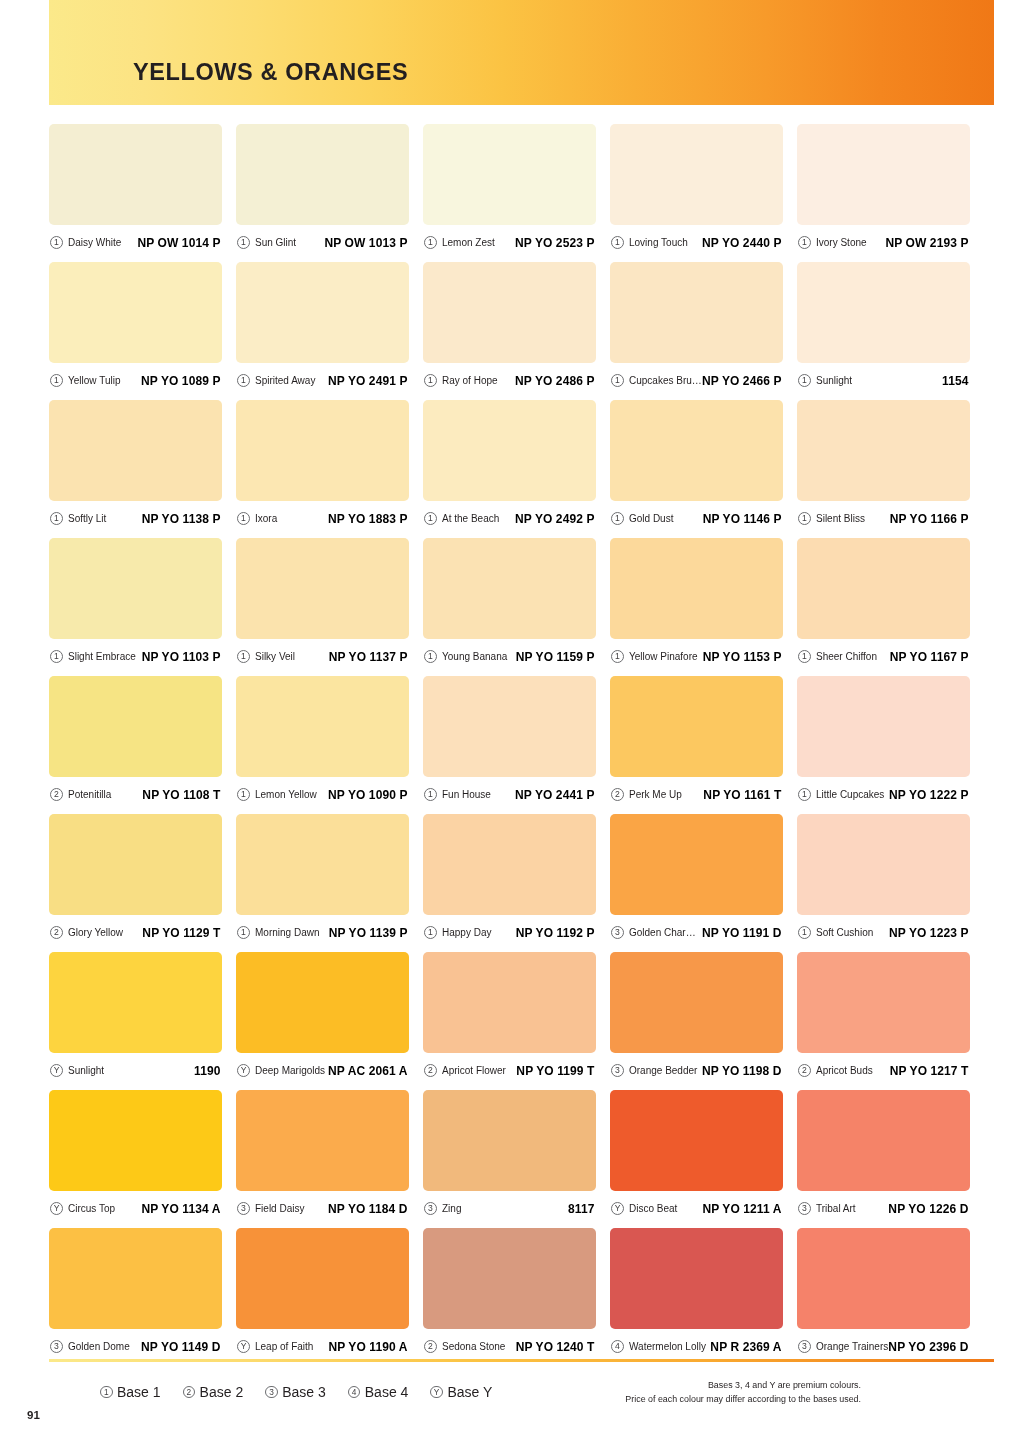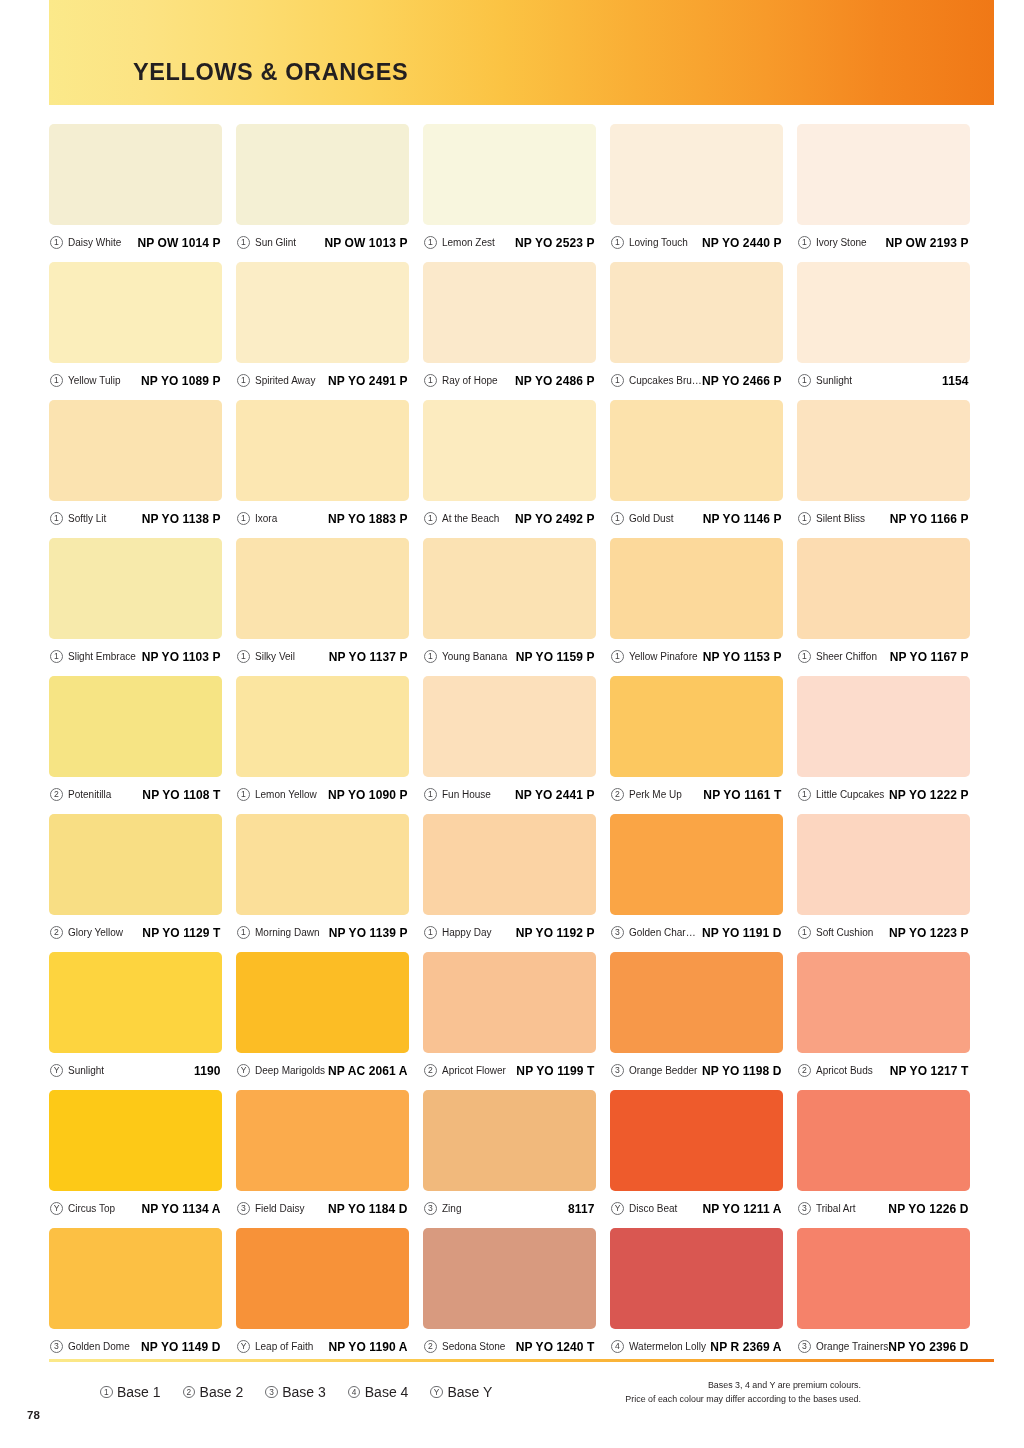--- a/index.html
+++ b/index.html
@@ -555,14 +555,14 @@
         <div class="legend-badge">Y</div>
         <div class="legend-label">Base Y</div>
       </div>
     </div>
 
   <div class="notes">
     <div>Bases 3, 4 and Y are premium colours.</div>
     <div>Price of each colour may differ according to the bases used.</div>
   </div>
 
-  <div class="page-num">78</div>
+  <div class="page-num">91</div>
 </div>
 
 </body></html>

